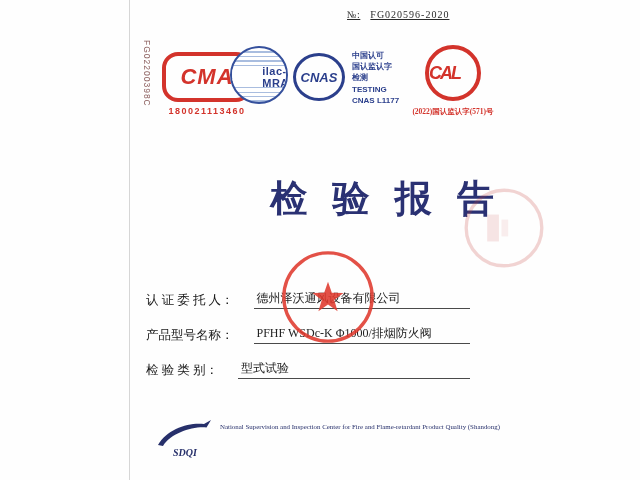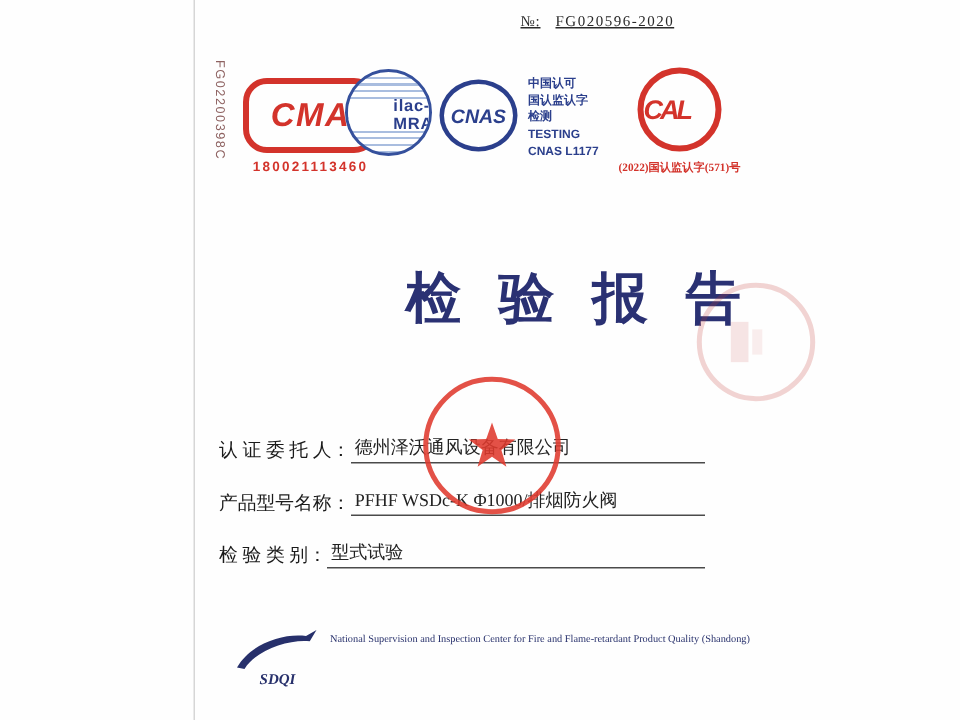--- a/index.html
+++ b/index.html
@@ -67,21 +67,21 @@
     color:#d3332b;font-size:7.5px;font-weight:bold;white-space:nowrap;
   }
 
   
   .title-wrap{position:absolute;left:130px;top:163px;width:372px;text-align:right;color:#2a3173;margin-top:11px;}
   .title-cn{font-size:37px;font-weight:bold;letter-spacing:8px;}
   .title-en{margin-top:10px;font-size:21px;font-weight:bold;letter-spacing:5px;}
 
   
   .fields{position:absolute;left:146px;top:289px;width:324px;}
-  .field-row{display:flex;align-items:flex-end;margin-bottom:15px;}
+  .field-row{display:flex;align-items:flex-end;margin-bottom:15px;gap:20px;}
   .field-label{font-size:12.5px;color:#1a1a1a;white-space:pre;flex:none;}
   .field-value{
     flex:1;border-bottom:1px solid #4a4a4a;padding:0 0 1px 3px;
     font-size:12px;color:#222;white-space:nowrap;line-height:1.5;
   }
 
   
   .stamp{position:absolute;left:280px;top:249px;width:96px;height:96px;opacity:.88;}
   .faint-seal{position:absolute;left:462px;top:186px;width:84px;height:84px;opacity:.22;}
 

